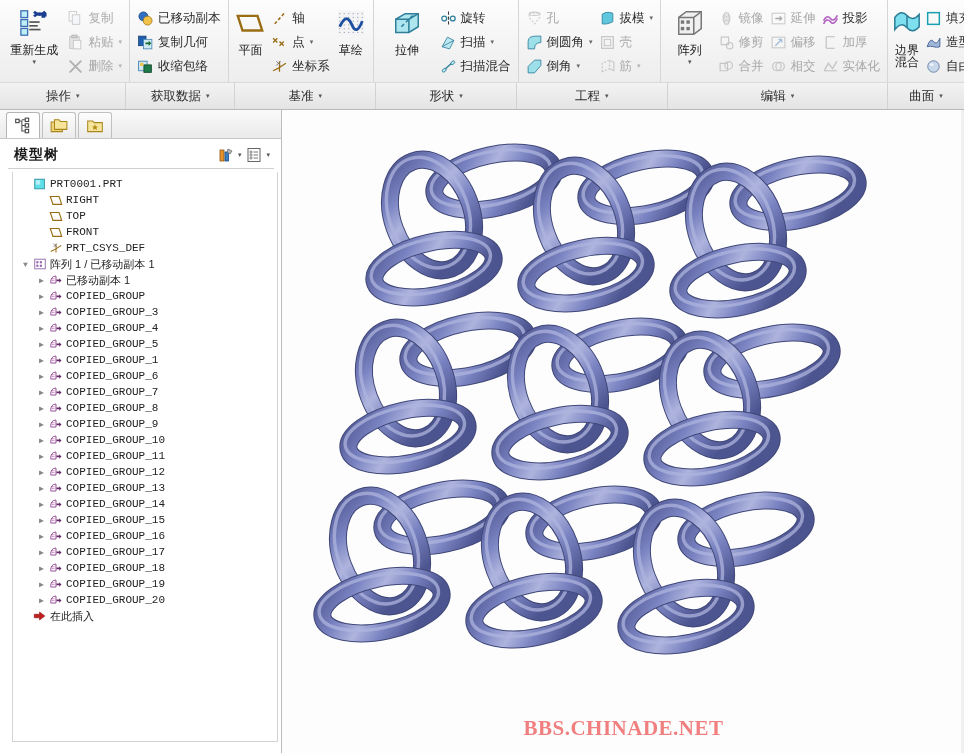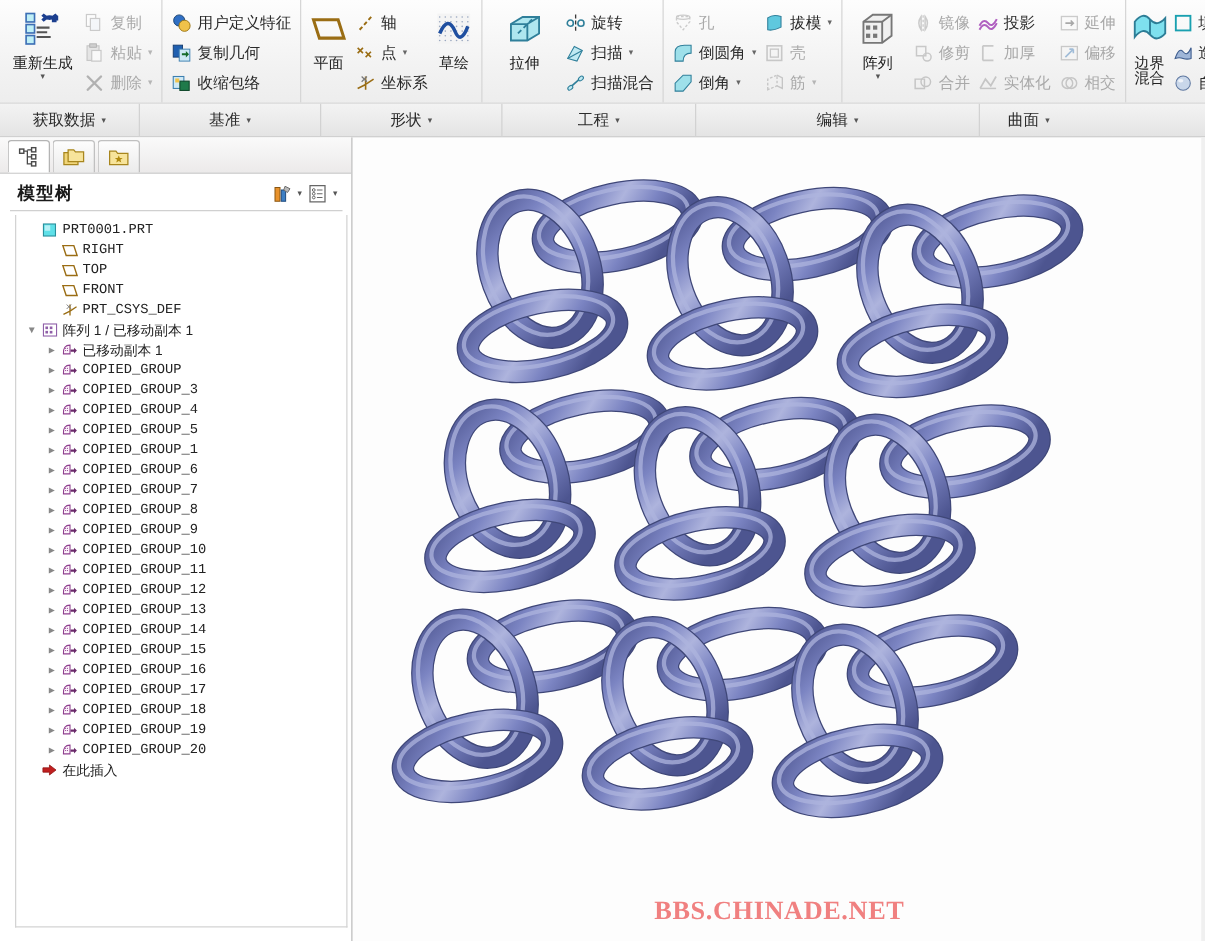--- a/index.html
+++ b/index.html
@@ -192,21 +192,21 @@
         </div>
         <div class="rgroup" style="width: 112px;">
           <div class="smallcol">
             <div class="smallbtn">
               <span class="sicon"><svg width="17" height="17" viewBox="0 0 16 16">
                   <g>
                     <circle cx="6" cy="6" r="4.2" fill="#2f6fc4" stroke="#17406f" stroke-width="0.7"></circle>
                     <circle cx="10" cy="10" r="4.2" fill="#f0c24a" stroke="#9a7412" stroke-width="0.7"></circle>
                   </g>
                 </svg></span>
-              <span class="slabel">用户定义特征</span>
+              <span class="slabel">已移动副本</span>
             </div>
             <div class="smallbtn">
               <span class="sicon"><svg width="17" height="17" viewBox="0 0 16 16">
                   <g>
                     <rect x="1.5" y="2" width="7" height="9" fill="#1f5fb0" stroke="#143c6f" stroke-width="0.7"></rect>
                     <rect x="6" y="5" width="8" height="9" fill="#cfe9f5" stroke="#3c7fb0" stroke-width="0.7"></rect>
                     <path d="M8 8 l3 0 l0 -1.6 l2.4 2.4 l-2.4 2.4 l0 -1.6 l-3 0 z" fill="#176b2a"></path>
                   </g>
                 </svg></span>
               <span class="slabel">复制几何</span>
@@ -450,20 +450,49 @@
               <span class="sicon"><svg width="17" height="17" viewBox="0 0 16 16">
                   <g opacity="0.42">
                     <path d="M2 5 L9 5 L9 12 L2 12 Z" fill="none" stroke="#8b8b8b" stroke-width="1.1"></path>
                     <circle cx="10" cy="7" r="3.6" fill="none" stroke="#8b8b8b" stroke-width="1.1"></circle>
                   </g>
                 </svg></span>
               <span class="slabel">合并</span>
             </div>
           </div>
           <div class="smallcol">
+            <div class="smallbtn dis">
+              <span class="sicon"><svg width="17" height="17" viewBox="0 0 16 16">
+                  <g opacity="0.42">
+                    <rect x="2" y="3" width="12" height="10" fill="none" stroke="#8b8b8b" stroke-width="1"></rect>
+                    <path d="M5 8 L11 8 M9 6 L11 8 L9 10" fill="none" stroke="#3a3a3a" stroke-width="1.2"></path>
+                  </g>
+                </svg></span>
+              <span class="slabel">延伸</span>
+            </div>
+            <div class="smallbtn dis">
+              <span class="sicon"><svg width="17" height="17" viewBox="0 0 16 16">
+                  <g opacity="0.42">
+                    <rect x="2" y="3" width="12" height="10" fill="none" stroke="#8b8b8b" stroke-width="1"></rect>
+                    <path d="M5 11 L11 5 M11 5 L8 5 M11 5 L11 8" fill="none" stroke="#2f6fb0" stroke-width="1.2"></path>
+                  </g>
+                </svg></span>
+              <span class="slabel">偏移</span>
+            </div>
+            <div class="smallbtn dis">
+              <span class="sicon"><svg width="17" height="17" viewBox="0 0 16 16">
+                  <g opacity="0.42">
+                    <circle cx="6.5" cy="8" r="4" fill="none" stroke="#8b8b8b" stroke-width="1.1"></circle>
+                    <circle cx="9.5" cy="8" r="4" fill="none" stroke="#8b8b8b" stroke-width="1.1"></circle>
+                  </g>
+                </svg></span>
+              <span class="slabel">相交</span>
+            </div>
+          </div>
+          <div class="smallcol">
             <div class="smallbtn">
               <span class="sicon"><svg width="17" height="17" viewBox="0 0 16 16">
                   <g>
                     <path d="M1.5 10 q3 -6 6.5 -2 q3 4 6.5 -3" fill="none" stroke="#b05fc0" stroke-width="1.5"></path>
                     <path d="M1.5 13 q3 -6 6.5 -2 q3 4 6.5 -3" fill="none" stroke="#b05fc0" stroke-width="1.5"></path>
                   </g>
                 </svg></span>
               <span class="slabel">投影</span>
             </div>
             <div class="smallbtn dis">
@@ -475,49 +504,20 @@
               <span class="slabel">加厚</span>
             </div>
             <div class="smallbtn dis">
               <span class="sicon"><svg width="17" height="17" viewBox="0 0 16 16">
                   <g opacity="0.42">
                     <path d="M2 12 L6 5 L10 10 L14 3" fill="none" stroke="#8b8b8b" stroke-width="1.3"></path>
                     <path d="M2 12 L14 12" stroke="#8b8b8b" stroke-width="1.1"></path>
                   </g>
                 </svg></span>
               <span class="slabel">实体化</span>
-            </div>
-          </div>
-          <div class="smallcol">
-            <div class="smallbtn dis">
-              <span class="sicon"><svg width="17" height="17" viewBox="0 0 16 16">
-                  <g opacity="0.42">
-                    <rect x="2" y="3" width="12" height="10" fill="none" stroke="#8b8b8b" stroke-width="1"></rect>
-                    <path d="M5 8 L11 8 M9 6 L11 8 L9 10" fill="none" stroke="#3a3a3a" stroke-width="1.2"></path>
-                  </g>
-                </svg></span>
-              <span class="slabel">延伸</span>
-            </div>
-            <div class="smallbtn dis">
-              <span class="sicon"><svg width="17" height="17" viewBox="0 0 16 16">
-                  <g opacity="0.42">
-                    <rect x="2" y="3" width="12" height="10" fill="none" stroke="#8b8b8b" stroke-width="1"></rect>
-                    <path d="M5 11 L11 5 M11 5 L8 5 M11 5 L11 8" fill="none" stroke="#2f6fb0" stroke-width="1.2"></path>
-                  </g>
-                </svg></span>
-              <span class="slabel">偏移</span>
-            </div>
-            <div class="smallbtn dis">
-              <span class="sicon"><svg width="17" height="17" viewBox="0 0 16 16">
-                  <g opacity="0.42">
-                    <circle cx="6.5" cy="8" r="4" fill="none" stroke="#8b8b8b" stroke-width="1.1"></circle>
-                    <circle cx="9.5" cy="8" r="4" fill="none" stroke="#8b8b8b" stroke-width="1.1"></circle>
-                  </g>
-                </svg></span>
-              <span class="slabel">相交</span>
             </div>
           </div>
         </div>
         <div class="rgroup" style="width: 78px;">
           <div class="bigbtn">
             <span class="bicon"><svg width="30" height="30" viewBox="0 0 16 16">
                 <g>
                   <path d="M1.5 5 Q5 0.5 8 4 Q11 7.5 14.5 3.5 L14.5 10 Q11 14 8 10.5 Q5 7 1.5 11.5 Z" fill="#7ee0ee" stroke="#2d7d96" stroke-width="0.8"></path>
                   <path d="M8 4 Q8 7.5 8 10.5" fill="none" stroke="#2d7d96" stroke-width="0.8"></path>
                 </g>
@@ -547,20 +547,24 @@
                     <circle cx="8" cy="8" r="5.4" fill="#c9d7ea" stroke="#5f78a0" stroke-width="0.8"></circle>
                     <ellipse cx="6.2" cy="6.2" rx="2" ry="1.3" fill="#fff" opacity="0.7"></ellipse>
                   </g>
                 </svg></span>
               <span class="slabel">自由式</span>
             </div>
           </div>
         </div>
       </div>
     <div class="ribbon-bottom" id="ribbon-bottom">
+        <div class="gtab" style="width: 130px;">
+          <span>操作</span>
+          <span class="gcaret">▾</span>
+        </div>
         <div class="gtab" style="width: 112px;">
           <span>获取数据</span>
           <span class="gcaret">▾</span>
         </div>
         <div class="gtab" style="width: 145px;">
           <span>基准</span>
           <span class="gcaret">▾</span>
         </div>
         <div class="gtab" style="width: 145px;">
           <span>形状</span>

